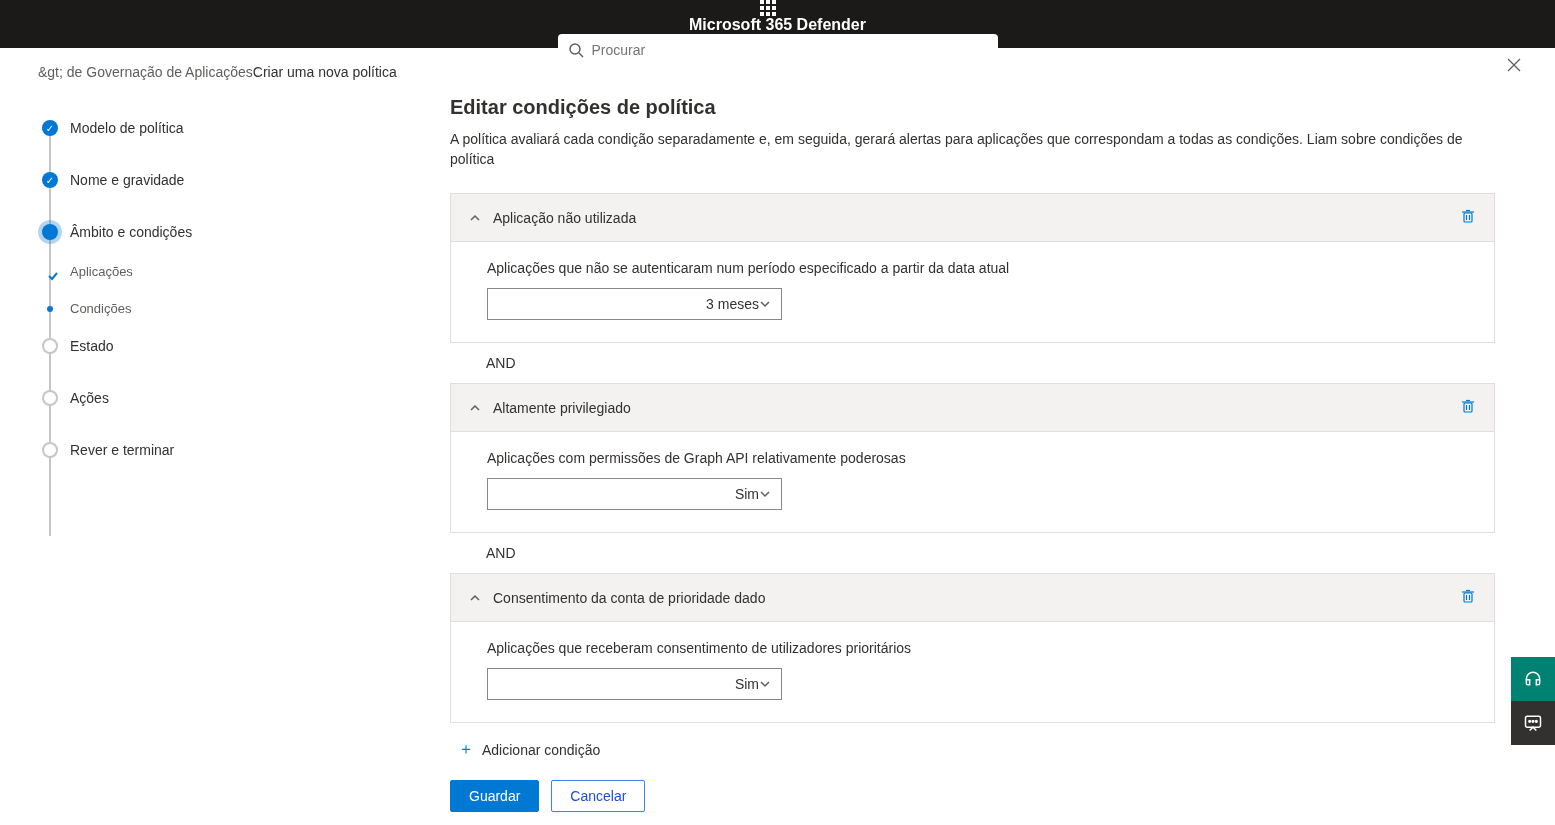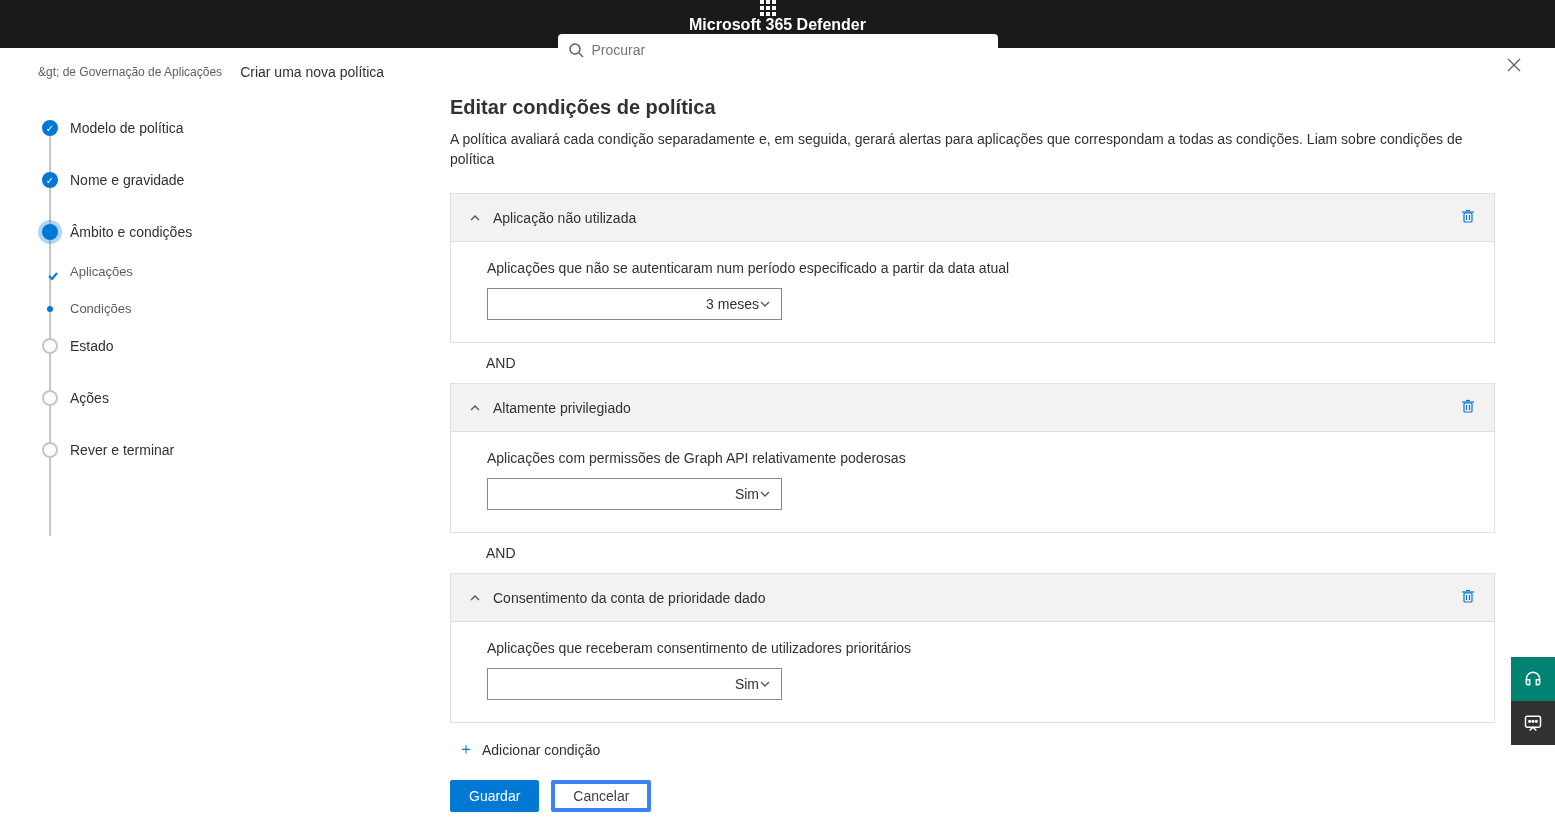--- a/index.html
+++ b/index.html
@@ -13,21 +13,21 @@
 .search-wrap { flex: 1; display: flex; justify-content: center; }
 .search-box { width: 440px; height: 32px; background: #fff; border-radius: 4px; display: flex; align-items: center; padding: 0 10px; color: #605e5c; }
 .search-box svg { width: 16px; height: 16px; margin-right: 8px; }
 .search-box input { border: none; outline: none; font-size: 14px; width: 100%; background: transparent; }
 .top-icons { display: flex; align-items: center; gap: 14px; }
 .top-icons .icon { width: 20px; height: 20px; display: flex; align-items: center; justify-content: center; cursor: pointer; }
 .avatar { width: 30px; height: 30px; border: 1px solid #fff; border-radius: 50%; display: flex; align-items: center; justify-content: center; font-size: 12px; }
 
 
 .breadcrumb-row { height: 48px; display: flex; align-items: center; padding-left: 38px; font-size: 14px; position: relative; }
-.bc-small { font-size: 12px; color: #605e5c; margin-right: 18px; }
+.bc-small { font-size: 14px; color: #605e5c; }
 .bc-main { color: #323130; }
 .close-panel { position: absolute; right: 34px; top: 10px; cursor: pointer; font-size: 16px; color: #605e5c; }
 
 
 .body-row { display: flex; height: calc(825px - 48px - 48px); }
 
 
 .stepper { width: 420px; padding: 24px 20px 0 42px; position: relative; }
 .step { display: flex; align-items: center; margin-bottom: 36px; position: relative; }
 .step.sub { margin-left: 0px; margin-bottom: 22px; padding-left:0; }
@@ -60,21 +60,21 @@
 .dropdown .chev-dd { color:#605e5c; }
 
 .and-sep { padding: 12px 0 12px 36px; font-size: 14px; }
 
 .add-row { display:flex; align-items:center; padding: 16px 0 20px 8px; color:#323130; cursor:pointer; }
 .add-row .plus { color:#0078d4; margin-right: 8px; font-size: 16px; }
 
 .actions { display:flex; gap: 12px; align-items: center; }
 .btn { height: 32px; padding: 0 18px; font-size: 14px; border-radius: 2px; cursor:pointer; display:flex; align-items:center; }
 .btn-primary { background:#0078d4; color:#fff; border:1px solid #0078d4; }
-.btn-secondary { background:#fff; color:#404040; border:4px solid #3b82f6; }
+.btn-secondary { background:#fff; color:#1d4ed8; border:1px solid #3b82f6; }
 
 
 .float-btns { position:absolute; right:0; bottom: 80px; display:flex; flex-direction:column; }
 .float-btn { width: 44px; height: 44px; display:flex; align-items:center; justify-content:center; color:#fff; cursor:pointer; }
 .float-btn.teal { background:#008272; }
 .float-btn.dark { background:#323130; }
 
 svg { flex-shrink: 0; }
 </style>
 </head>

